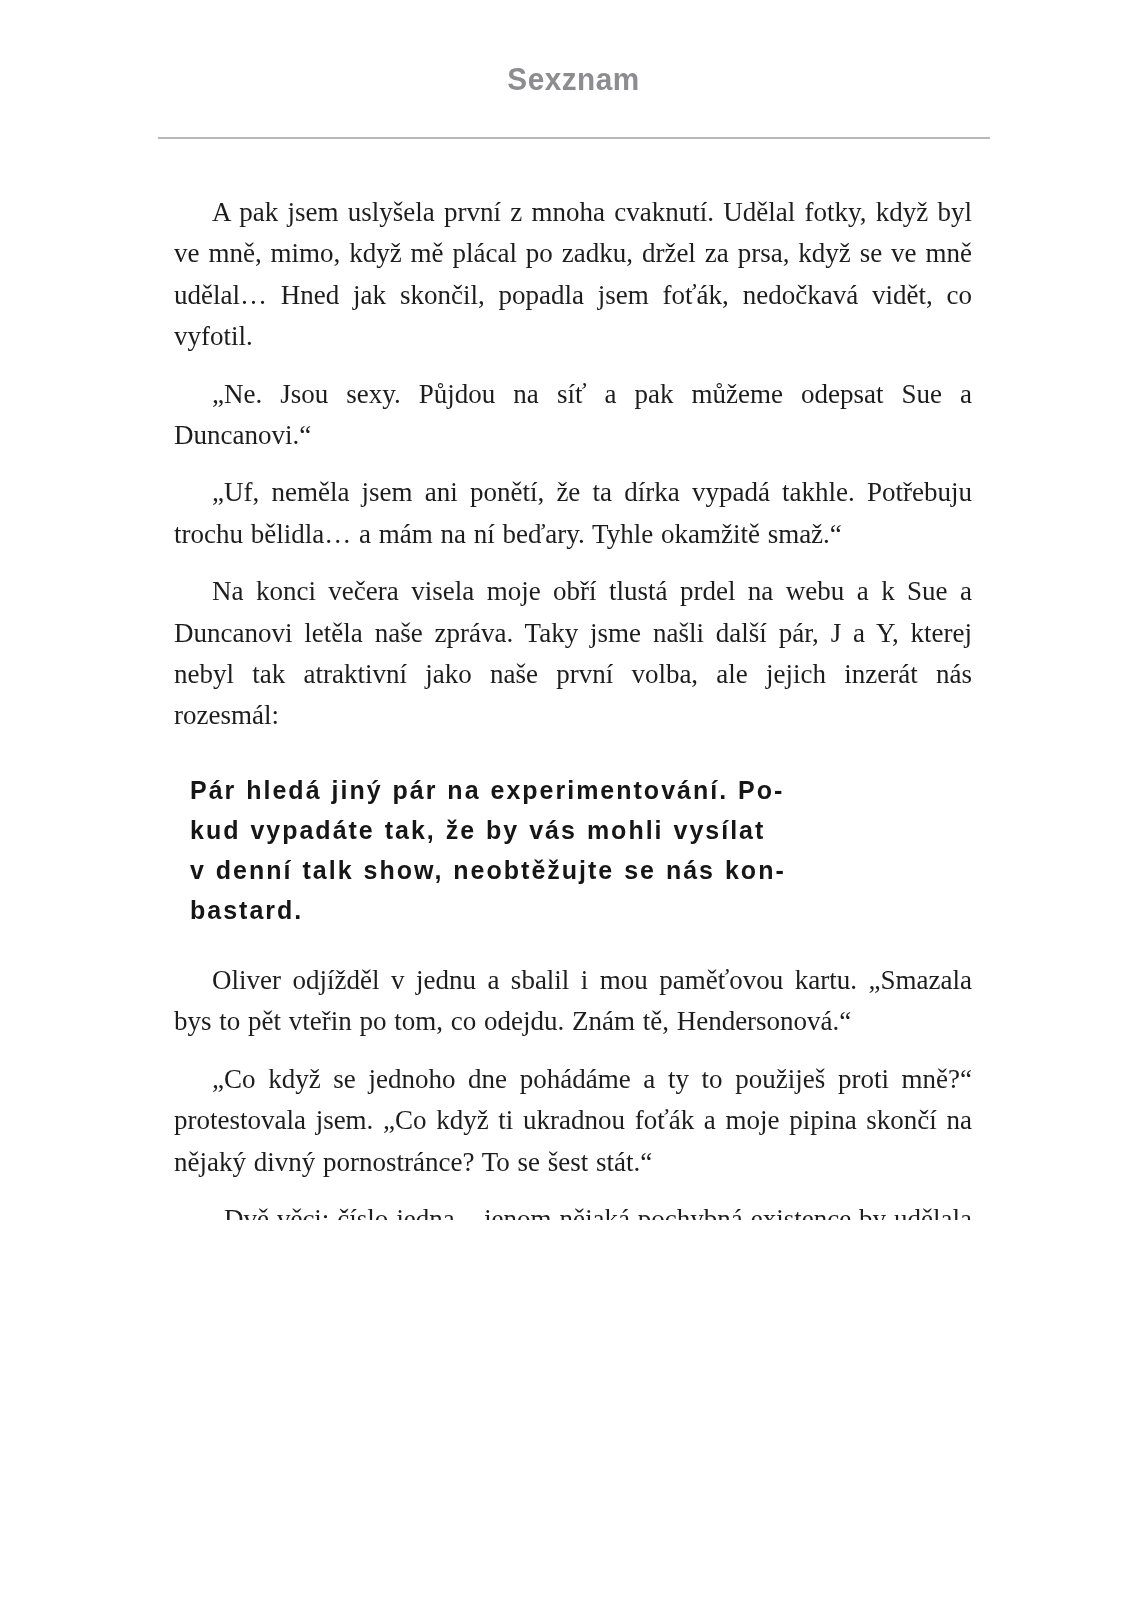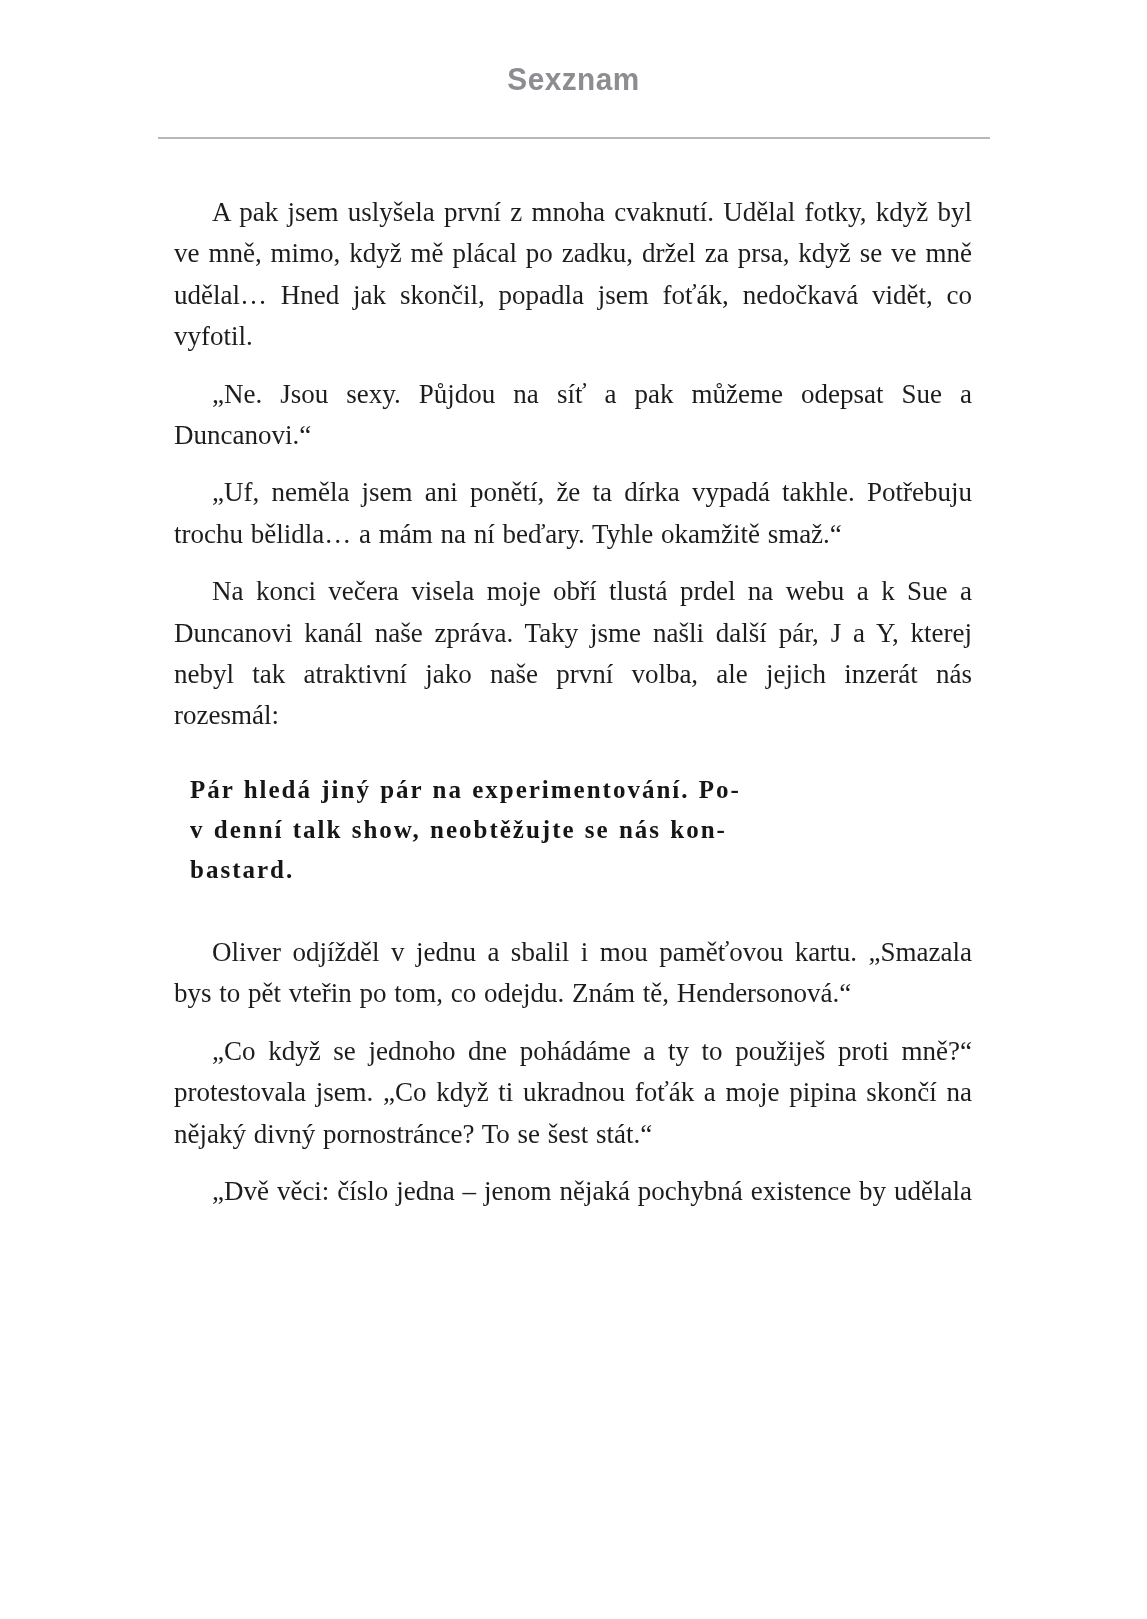--- a/index.html
+++ b/index.html
@@ -46,22 +46,22 @@
     line-height: 41.4px;
     text-align: justify;
     word-spacing: 1px;
   }
   .content p {
     margin: 16px;
     padding: 0;
     text-indent: 38px;
   }
   .ad-block {
-    margin: 33px 0 42px 32px;
-    font-family: Liberation Serif, serif;
+    margin: 33px 0 30px 32px;
+    font-family: Liberation Sans, sans-serif;
     font-weight: 700;
     font-size: 25px;
     line-height: 40px;
     letter-spacing: 2px;
     text-align: left;
     color: #161616;
   }
   .ad-line {
     white-space: nowrap;
   }
@@ -102,24 +102,25 @@
   <div class="content">
 
     <p>A pak jsem uslyšela první z mnoha cvaknutí. Udělal fotky, když byl ve mně, mimo, když mě plácal po zadku, držel za prsa, když se ve mně udělal… Hned jak skončil, popadla jsem foťák, nedočkavá vidět, co vyfotil.</p>
 
 
 
     <p>„Ne. Jsou sexy. Půjdou na síť a pak můžeme odepsat Sue a Duncanovi.“</p>
 
     <p>„Uf, neměla jsem ani ponětí, že ta dírka vypadá takhle. Potřebuju trochu bělidla… a mám na ní beďary. Tyhle okamžitě smaž.“</p>
 
-    <p>Na konci večera visela moje obří tlustá prdel na webu a k Sue a Duncanovi kanál naše zpráva. Taky jsme našli další pár, J a Y, kterej nebyl tak atraktivní jako naše první volba, ale jejich inzerát nás rozesmál:</p>
+    <p>Na konci večera visela moje obří tlustá prdel na webu a k Sue a Duncanovi letěla naše zpráva. Taky jsme našli další pár, J a Y, kterej nebyl tak atraktivní jako naše první volba, ale jejich inzerát nás rozesmál:</p>
 
     <div class="ad-block">
       <div class="ad-line">Pár hledá jiný pár na experimentování. Po-</div>
+      <div class="ad-line">kud vypadáte tak, že by vás mohli vysílat</div>
       <div class="ad-line">v denní talk show, neobtěžujte se nás kon-</div>
       <div class="ad-line">bastard.</div>
     </div>
 
     <p>Oliver odjížděl v jednu a sbalil i mou paměťovou kartu. „Smazala bys to pět vteřin po tom, co odejdu. Znám tě, Hendersonová.“</p>
 
     <p>„Co když se jednoho dne pohádáme a ty to použiješ proti mně?“ protestovala jsem. „Co když ti ukradnou foťák a moje pipina skončí na nějaký divný pornostránce? To se šest stát.“</p>
 
     <p>„Dvě věci: číslo jedna – jenom nějaká pochybná existence by udělala něco takovýho, číslo dvě – na internetu je 17 miliónů jinejch vagín. Některý z nich mají na YouTube svůj vlastní kanál. Nikoho to nebude zajímat, Phoebe, přestaň se tak bát. Vrátím se zítra a dohrajem to, v šest musím vstávat do práce.“</p>
 

